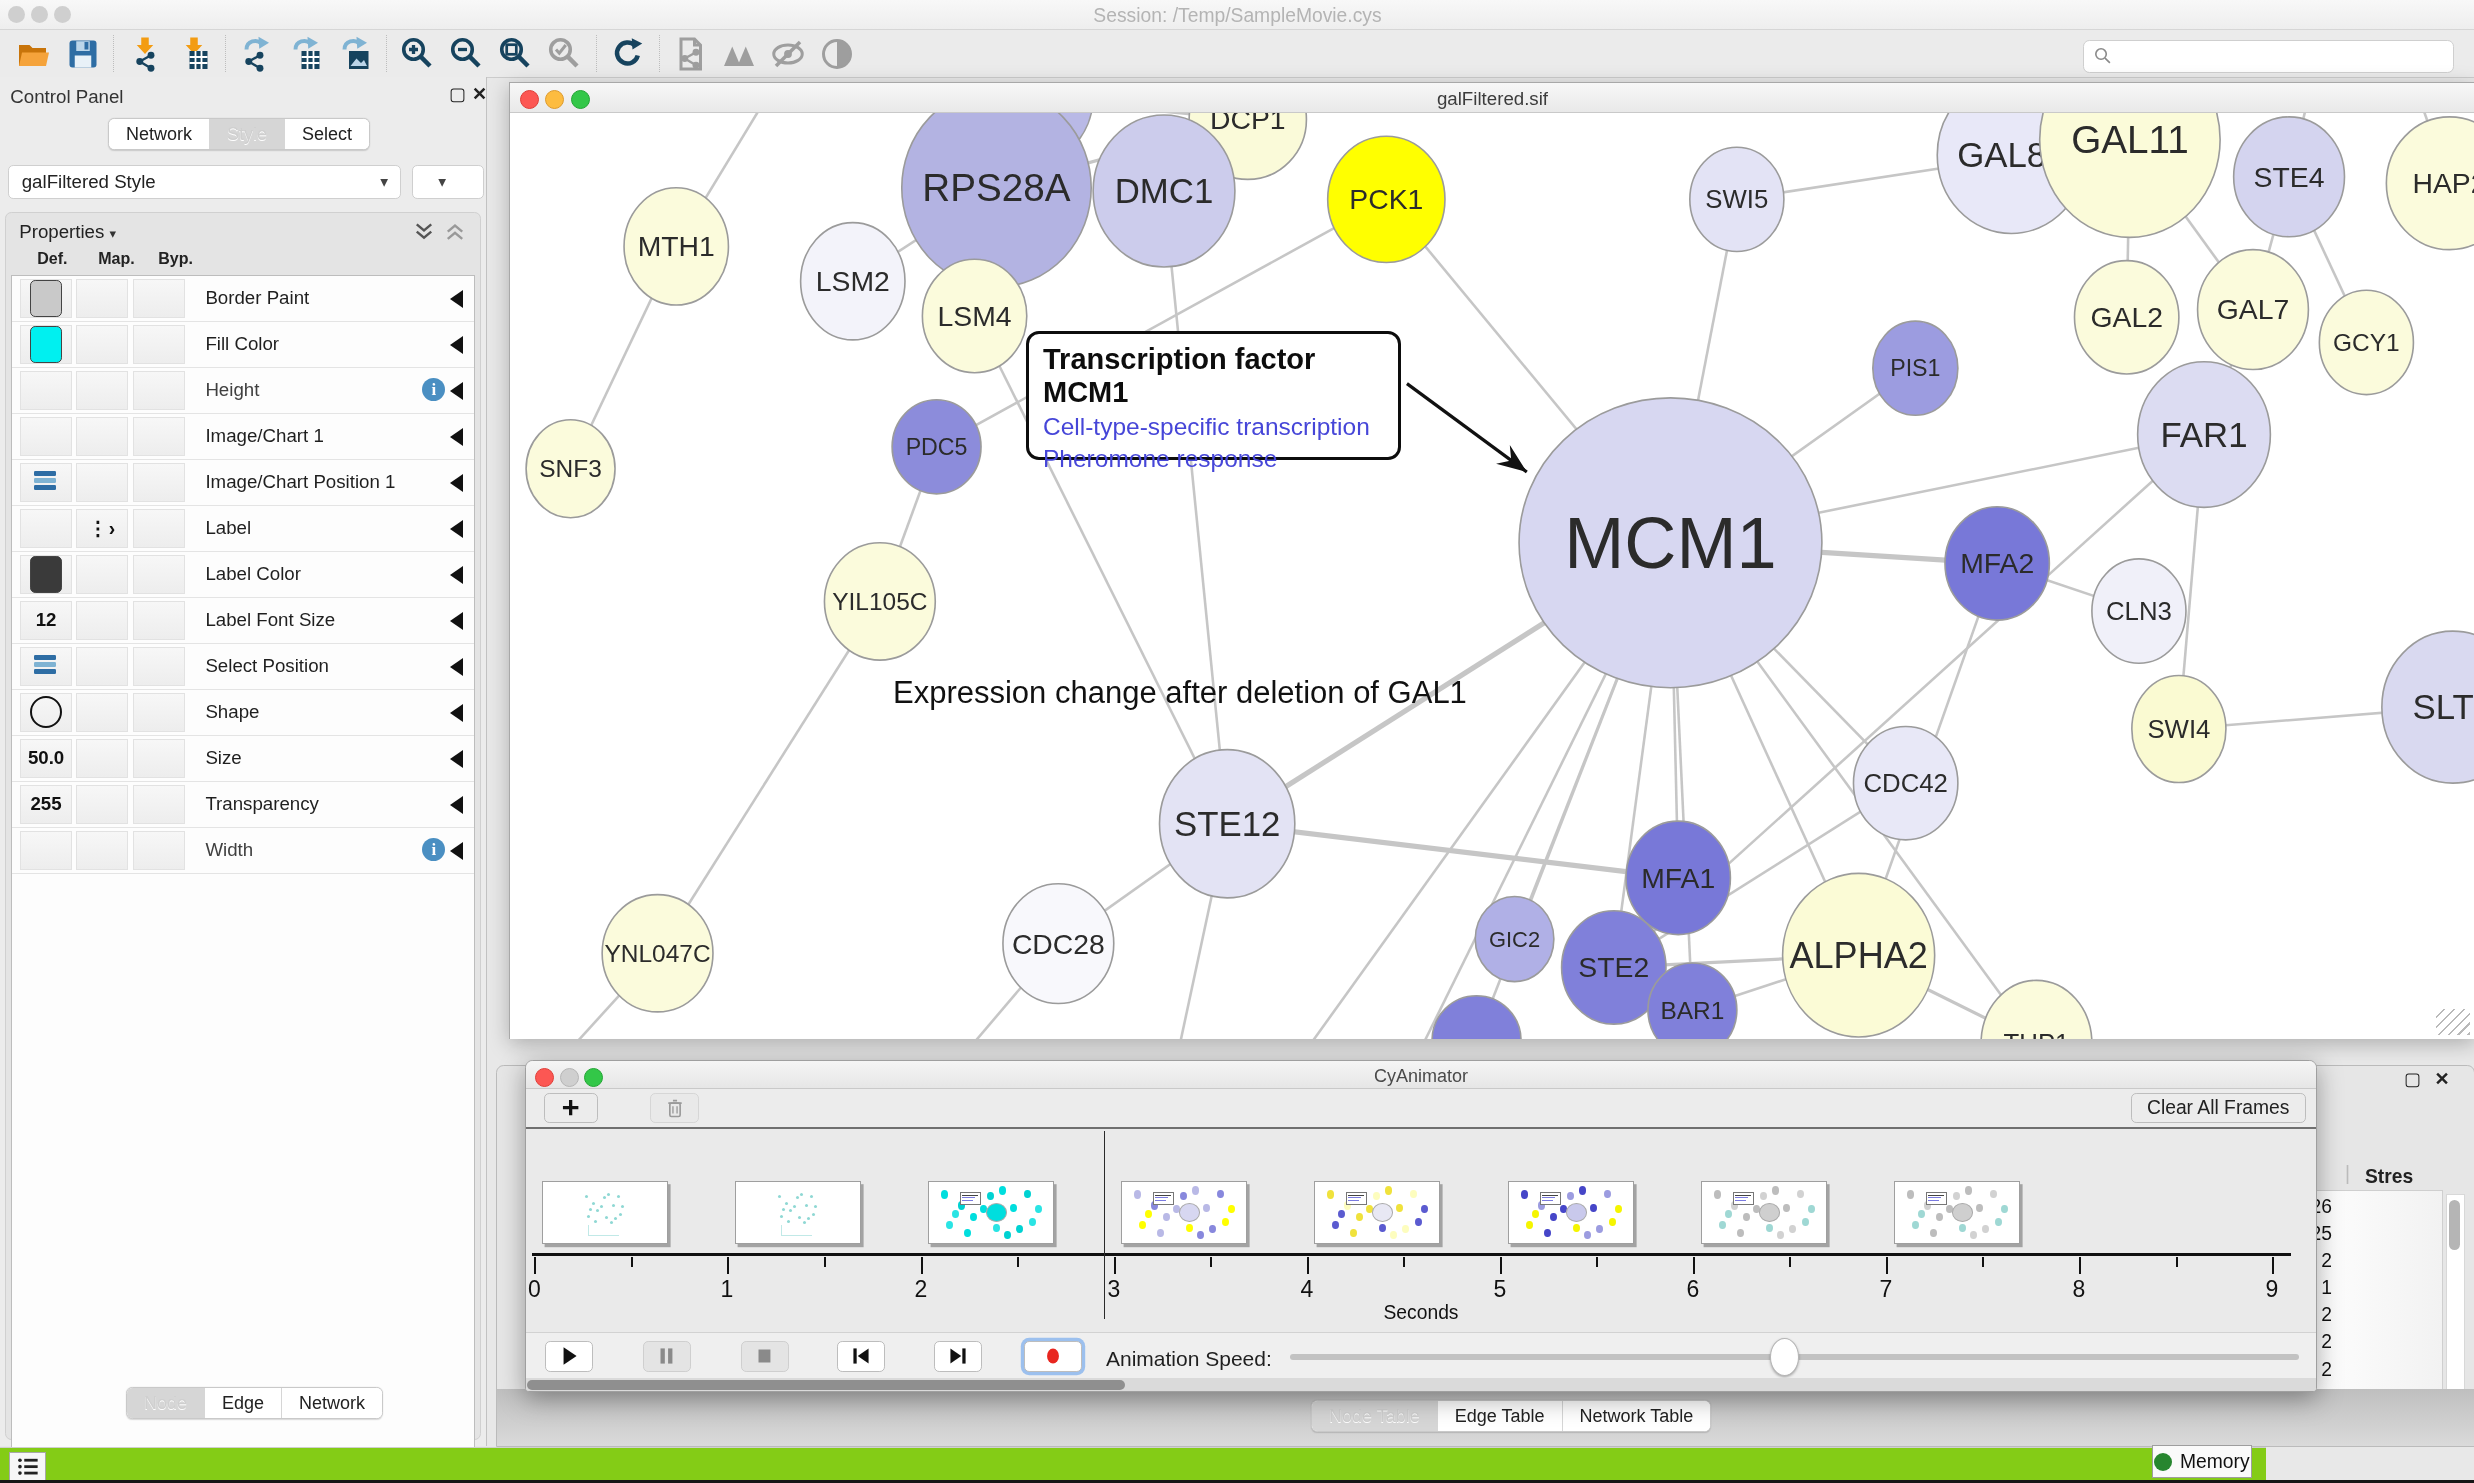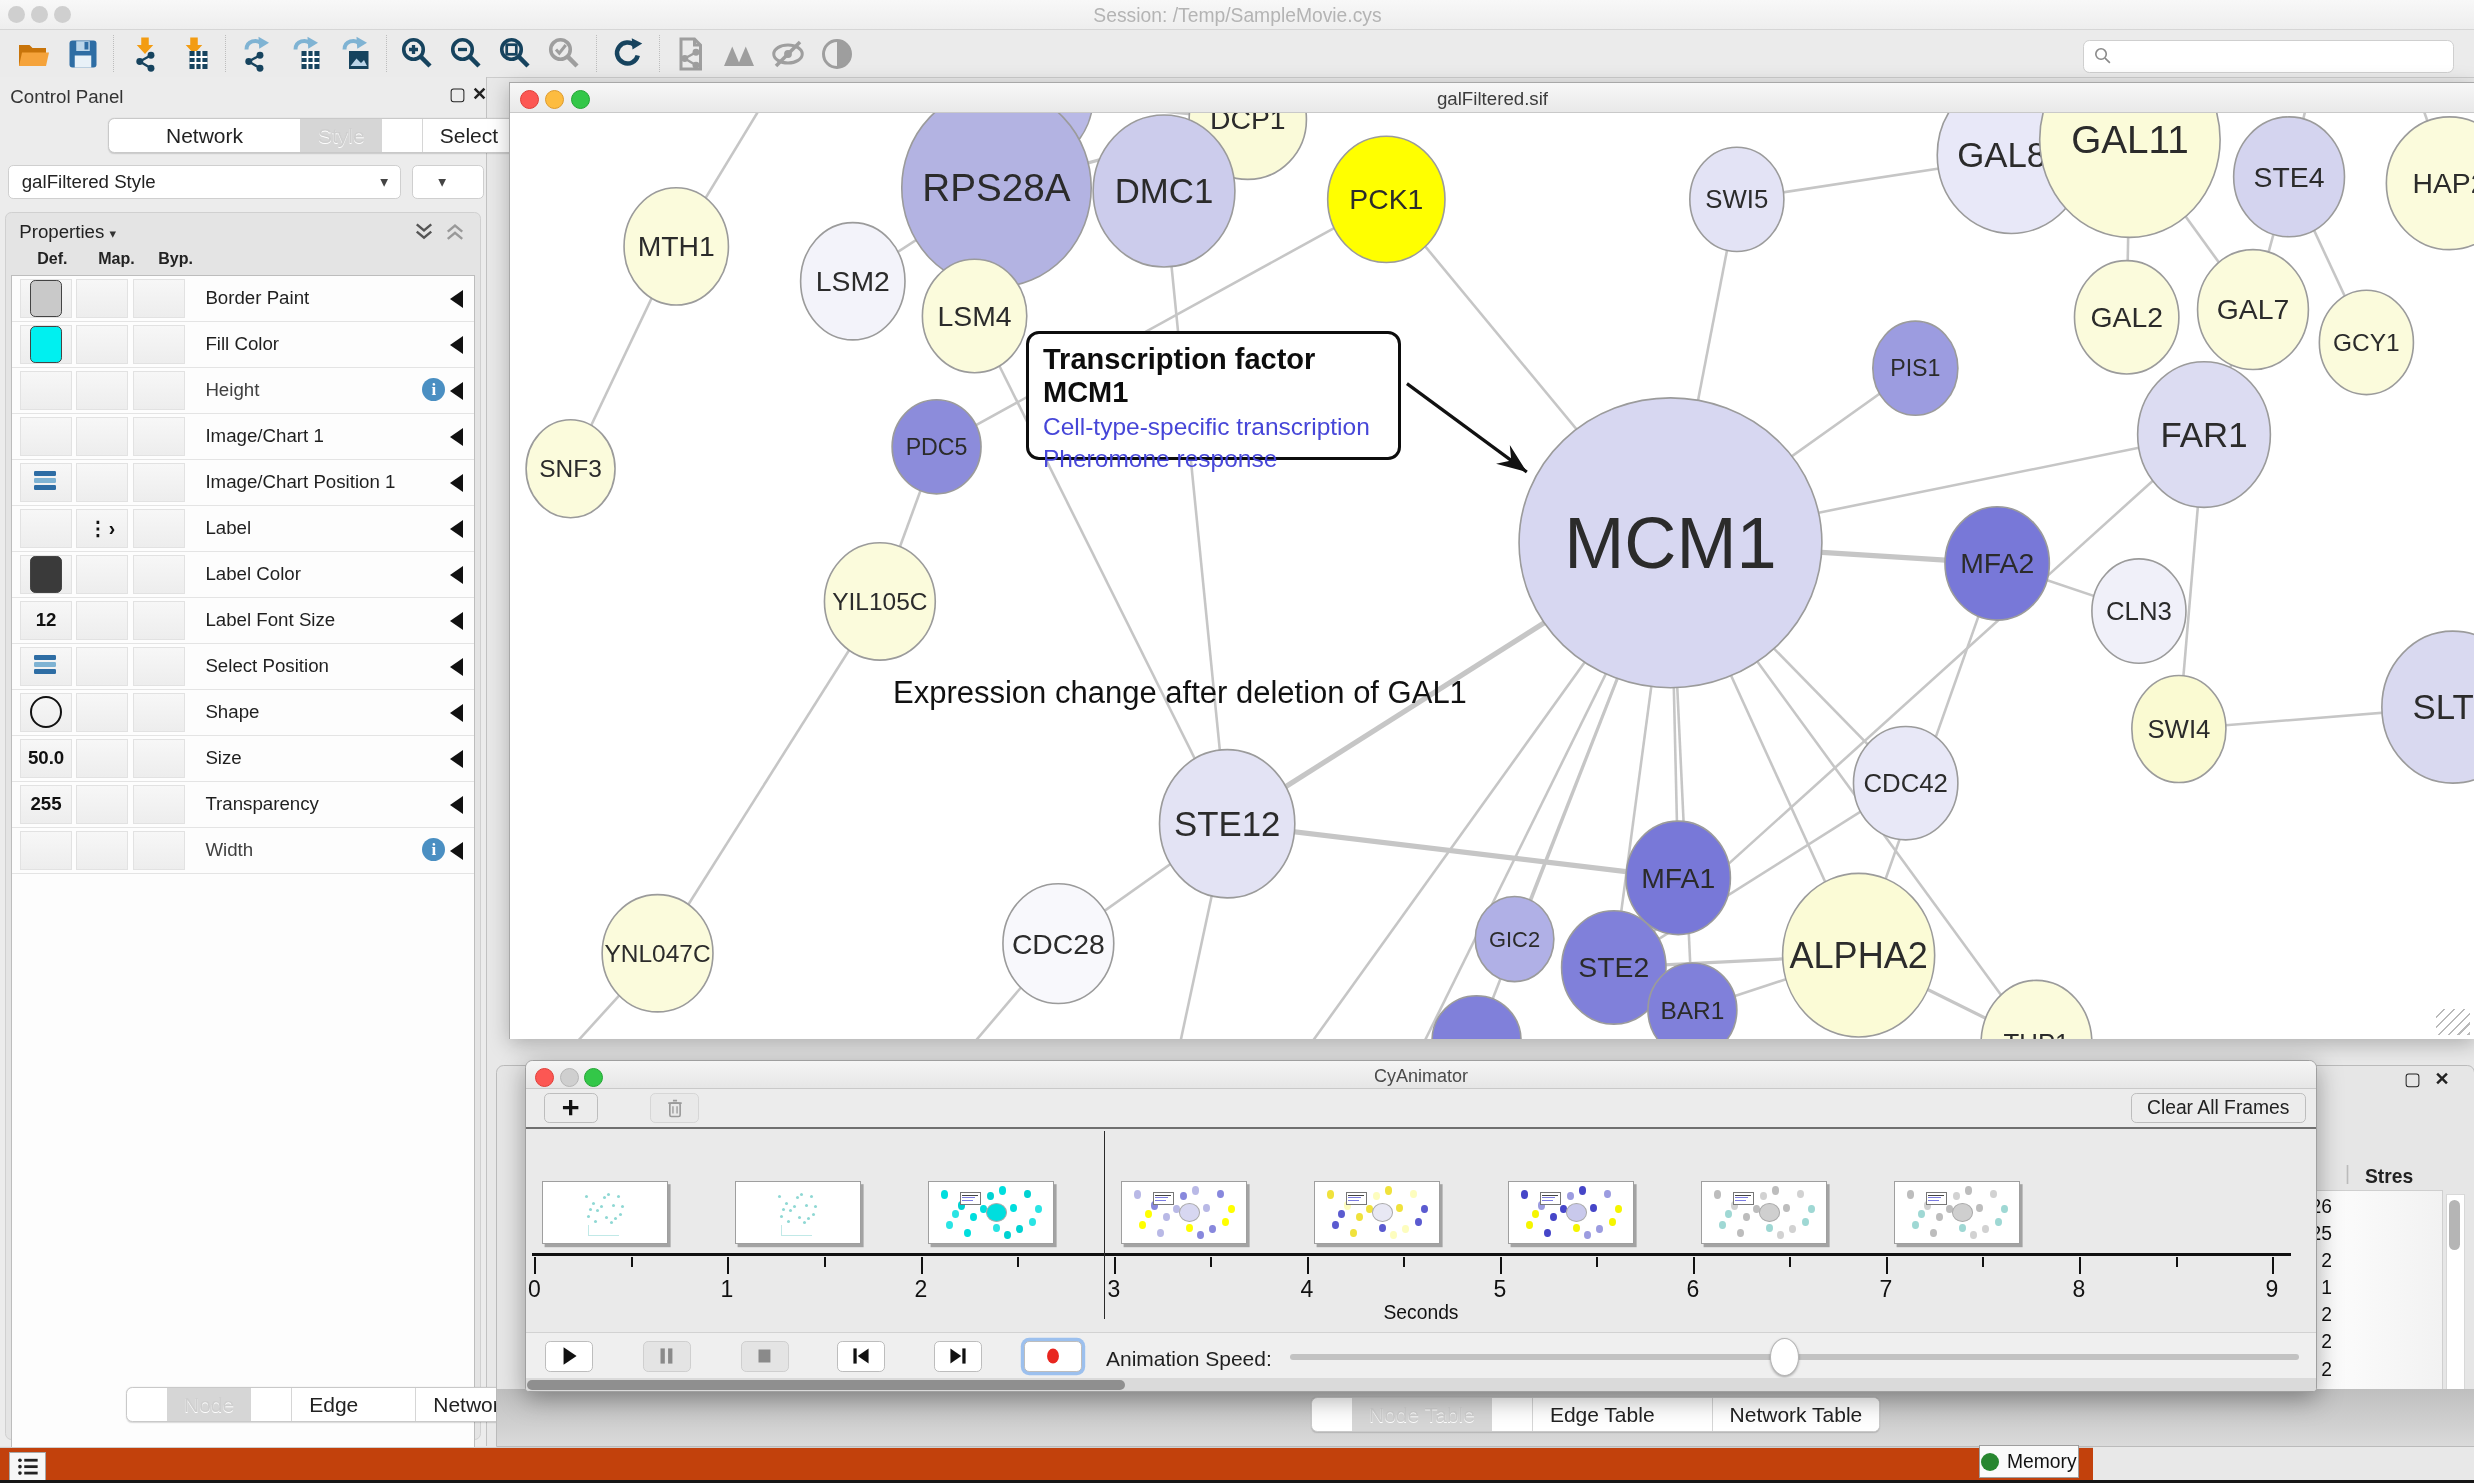--- a/index.html
+++ b/index.html
@@ -25,22 +25,22 @@
     font-family:"Liberation Sans",sans-serif;}
   .mag{margin:0 6.4px 0 9px;color:#8a8a8a;}
 
   
   .control-panel{position:absolute;left:0;top:77px;width:487px;height:1369px;background:#ececec;
     border-right:1.3px solid #c2c2c2;box-sizing:border-box;}
   .cp-title{position:absolute;left:10.3px;top:9px;font-size:18.7px;color:#333;}
   .win-mini{position:absolute;font-size:18px;color:#222;line-height:18px;}
   .seg{position:absolute;display:flex;border:0.6px solid #c9c9c9;border-radius:6.4px;overflow:hidden;
     background:#fff;box-shadow:0 0.6px 1.3px rgba(0,0,0,.15);}
-  .seg .tab{padding:4.5px 17px;font-size:21px;background:#fff;color:#222;border-left:0.6px solid #d6d6d6;
-    white-space:nowrap;margin-left:40px;}
+  .seg .tab{padding:4.5px 17px;font-size:18px;background:#fff;color:#222;border-left:0.6px solid #d6d6d6;
+    white-space:nowrap;}
   .seg .tab:first-child{border-left:none;}
   .seg .tab.sel{background:#d6d6d6;color:#cfcfcf;text-shadow:0 0.6px 0 #ffffff;}
   .combo{position:absolute;left:7.7px;top:88px;width:391px;height:32px;background:#fff;
     border:1.3px solid #cfcfcf;border-radius:5.2px;display:flex;align-items:center;font-size:18.7px;}
   .combo .clabel{margin-left:13px;flex:1;}
   .combo .caret,.dropbtn .caret{color:#444;font-size:15.5px;margin-right:11.6px;}
   .dropbtn{position:absolute;left:412px;top:88px;width:70px;height:32px;background:#fff;
     border:1.3px solid #cfcfcf;border-radius:5.2px;display:flex;align-items:center;justify-content:center;}
   .props{position:absolute;left:5.2px;top:135px;width:476px;height:1228px;background:#e4e4e4;
     border:0.6px solid #d0d0d0;border-radius:6.4px;box-sizing:border-box;}
@@ -125,21 +125,21 @@
   .ctl.white{background:#fff;border:0.6px solid #bdbdbd;}
   .ctl.focus{box-shadow:0 0 0 3.2px #9cc0ee;background:#fff;}
   .speed-label{position:absolute;top:14px;font-size:21px;color:#1f1f1f;}
   .slider-track{position:absolute;top:20.6px;height:6.4px;background:#c2c2c2;border-radius:3.2px;}
   .slider-handle{position:absolute;top:5.2px;width:27px;height:36px;border-radius:50%;background:#fff;
     border:0.6px solid #b5b5b5;box-shadow:0 1.3px 2.6px rgba(0,0,0,.3);}
   .cy-scroll{position:absolute;left:0;top:317px;width:100%;height:14px;background:#dadada;}
   .cy-scroll .sthumb{position:absolute;left:1.3px;top:1.9px;width:598px;height:10.3px;background:#8f8f8f;border-radius:5.2px;}
 
   
-  .statusbar{position:absolute;left:0;top:1447px;width:2093px;height:33px;background:#c2410c;
+  .statusbar{position:absolute;left:0;top:1447px;width:2266px;height:33px;background:#84cc16;
     border-top:0.6px solid #cfcfcf;}
   .blackedge{position:absolute;left:0;top:1480px;width:2475px;height:3.9px;background:#151515;}
   .list-btn{position:absolute;left:9px;top:3.9px;width:35px;height:28px;background:#f7f7f7;
     border:0.6px solid #a8a8a8;display:flex;align-items:center;justify-content:center;}
   .mem-btn{position:absolute;right:14px;top:-2.6px;width:98px;height:31px;background:#fafafa;
     border:1.3px solid #9e9e9e;display:flex;align-items:center;justify-content:center;gap:7.7px;}
   .mem-dot{width:18px;height:18px;border-radius:50%;background:#27862f;}
   .mem-label{font-size:19.3px;color:#111;}
   svg text{font-family:"Liberation Sans",sans-serif;}
 </style>

